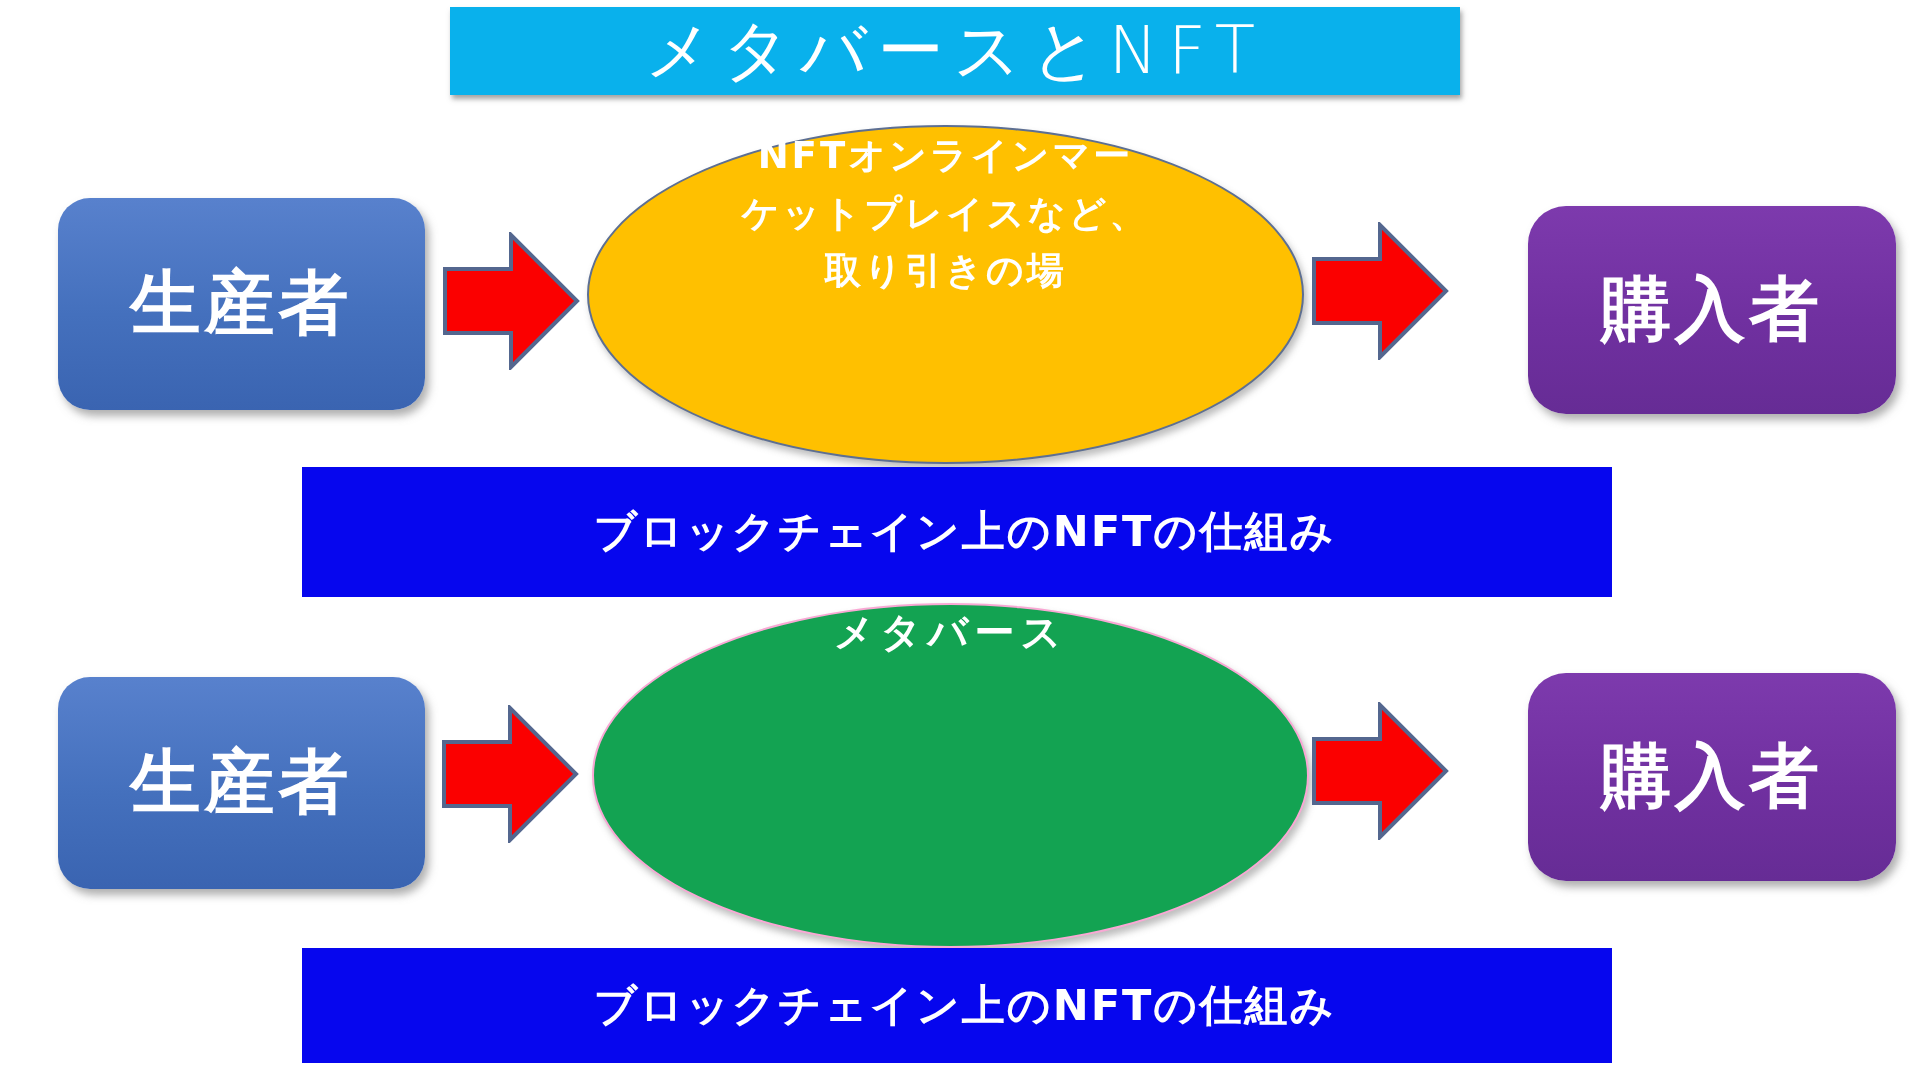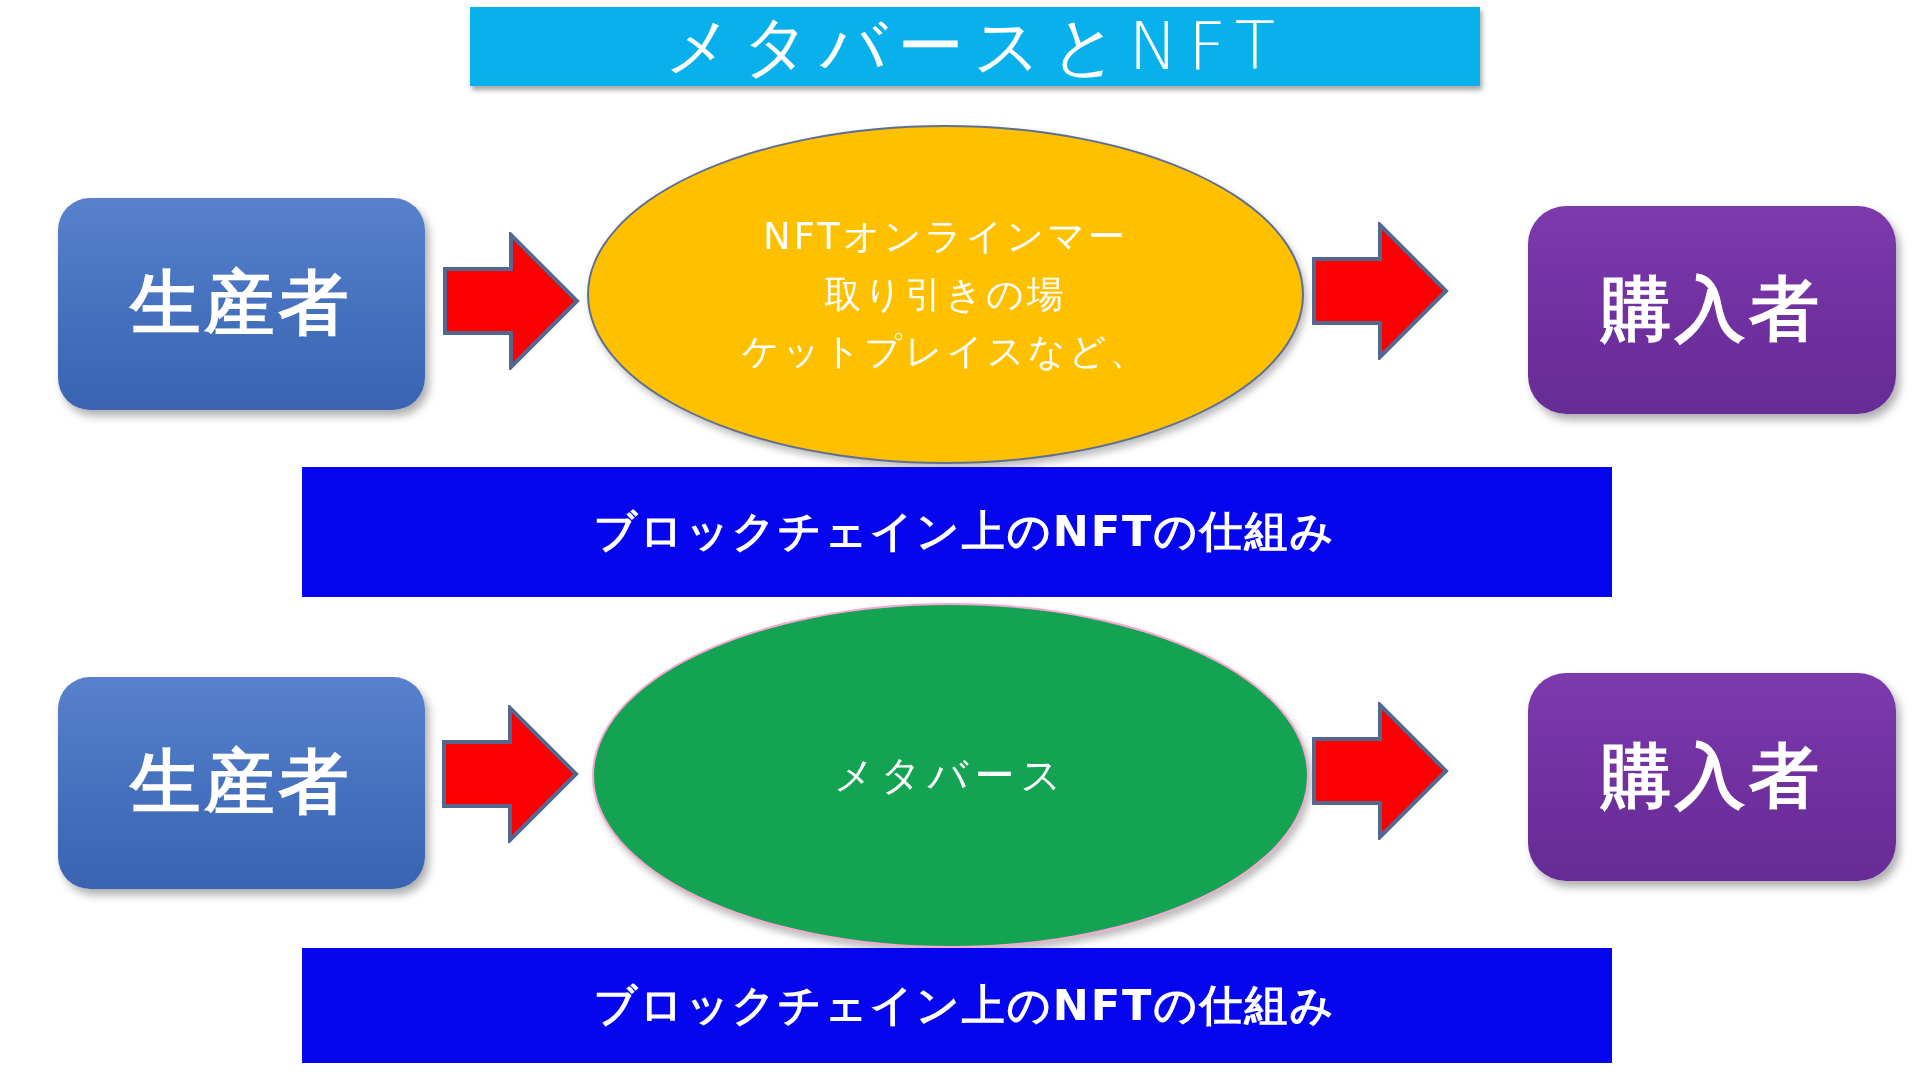--- a/index.html
+++ b/index.html
@@ -1,20 +1,20 @@
 <!DOCTYPE html>
 <html><head>
 <meta charset="utf-8">
 <style>
   html,body{margin:0;padding:0;background:#ffffff;}
   body{font-family:"DejaVu Sans","Liberation Sans",sans-serif;}
   .canvas{position:relative;width:1920px;height:1080px;background:#ffffff;overflow:hidden;}
 
   .title-banner{
-    position:absolute;left:470px;top:7px;width:1010px;height:79px;
+    position:absolute;left:450px;top:7px;width:1010px;height:88px;
     background:#09b1ec;
     display:flex;align-items:center;justify-content:center;
     color:#ffffff;font-size:66px;font-weight:300;letter-spacing:10px;
     box-shadow:2px 4px 5px rgba(90,90,90,.55);
   }
 
   .rbox{
     position:absolute;display:flex;align-items:center;justify-content:center;
     color:#ffffff;font-weight:700;font-size:70px;letter-spacing:4px;
     box-shadow:4px 6px 8px rgba(110,110,110,.55);
@@ -29,22 +29,22 @@
     background:linear-gradient(180deg,#7d3aad 0%,#7030a0 55%,#662c95 100%);
     justify-content:center;
   }
   .row1 .producer-box{top:198px;}
   .row2 .producer-box{top:677px;}
   .row1 .buyer-box{top:206px;}
   .row2 .buyer-box{top:673px;}
 
   .ellipse{
     position:absolute;border-radius:50%;
-    display:flex;align-items:center;justify-content:center;text-align:center;
-    color:#ffffff;font-weight:400;
+    display:flex;justify-content:center;text-align:center;
+    color:#ffffff;font-weight:700;
     box-shadow:3px 5px 7px rgba(110,110,110,.45);
   }
   .marketplace-ellipse{
     left:587px;top:125px;width:713px;height:335px;
     background:#ffc000;border:2px solid #5d6f92;
     font-size:37px;line-height:1.56;letter-spacing:3px;
   }
   .metaverse-ellipse{
     left:592px;top:603px;width:713px;height:341px;
     background:#13a352;border:2px solid #f9a8d4;
@@ -84,22 +84,22 @@
 
     <div class="arrow arrow-1">
       <svg viewBox="0 0 137 138" xmlns="http://www.w3.org/2000/svg">
         <polygon points="2,37 68,37 68,3 134,69 68,135 68,101 2,101" fill="#fb0000" stroke="#54678f" stroke-width="4" stroke-linejoin="miter"></polygon>
       </svg>
     </div>
 
     <div class="ellipse marketplace-ellipse">
       <div>
         <span class="line">NFTオンラインマー</span>
+        <span class="line">ケットプレイスなど、</span>
         <span class="line">取り引きの場</span>
-        <span class="line">ケットプレイスなど、</span>
       </div>
     </div>
 
     <div class="arrow arrow-2">
       <svg viewBox="0 0 137 138" xmlns="http://www.w3.org/2000/svg">
         <polygon points="2,37 68,37 68,3 134,69 68,135 68,101 2,101" fill="#fb0000" stroke="#54678f" stroke-width="4" stroke-linejoin="miter"></polygon>
       </svg>
     </div>
 
     <div class="rbox buyer-box">

